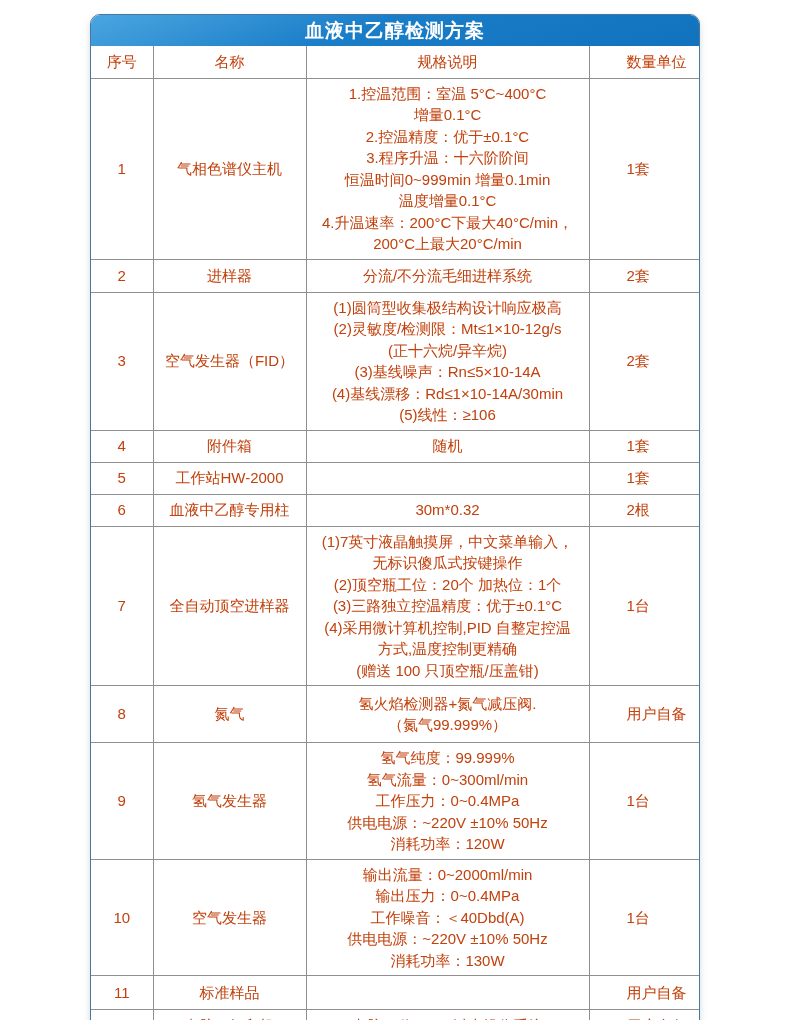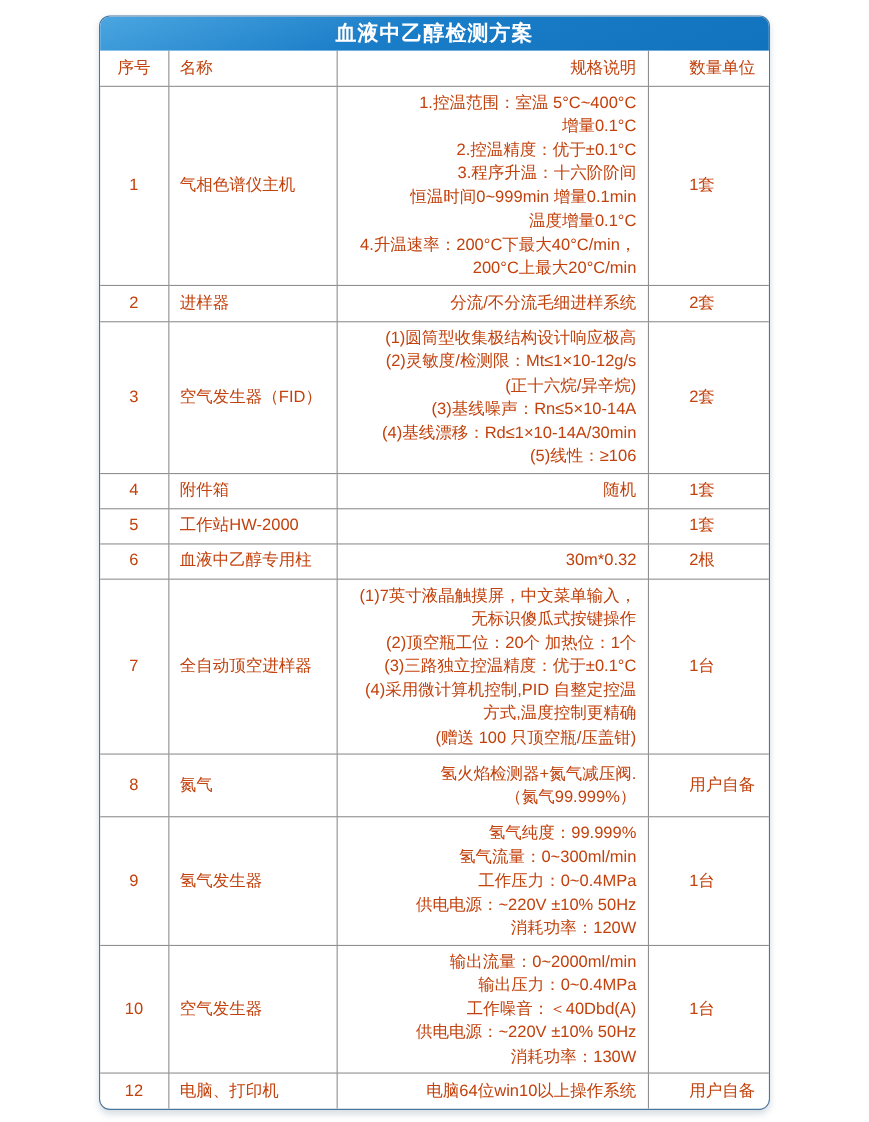--- a/index.html
+++ b/index.html
@@ -52,22 +52,22 @@
     overflow: hidden;
   }
   table.spec th { background: #ffffff; }
   
   table.spec th:first-child, table.spec td:first-child { border-left: none; }
   table.spec th:last-child,  table.spec td:last-child  { border-right: none; padding-left: 37px; }
   table.spec thead th { border-top: none; }
   table.spec tbody tr:last-child td { border-bottom: none; }
 
   .c-no   { text-align: center; }
-  .c-name { text-align: left; }
-  .c-spec { text-align: right; white-space: pre-line; }
+  .c-name { text-align: center; }
+  .c-spec { text-align: center; white-space: pre-line; }
   .c-qty  { text-align: left; }
 
   tr.hrow { height: 32px; }
   tr.r1  { height: 175px; }
   tr.r2  { height: 33px;  }
   tr.r3  { height: 134px; }
   tr.r4  { height: 32px;  }
   tr.r5  { height: 32px;  }
   tr.r6  { height: 32px;  }
   tr.r7  { height: 152px; }
@@ -179,20 +179,26 @@
         <tr class="r10">
           <td class="c-no">10</td>
           <td class="c-name">空气发生器</td>
           <td class="c-spec">输出流量：0~2000ml/min
 输出压力：0~0.4MPa
 工作噪音：＜40Dbd(A)
 供电电源：~220V ±10% 50Hz
 消耗功率：130W</td>
           <td class="c-qty">1台</td>
         </tr>
+        <tr class="r11">
+          <td class="c-no">11</td>
+          <td class="c-name">标准样品</td>
+          <td class="c-spec"></td>
+          <td class="c-qty">用户自备</td>
+        </tr>
         <tr class="r12">
           <td class="c-no">12</td>
           <td class="c-name">电脑、打印机</td>
           <td class="c-spec">电脑64位win10以上操作系统</td>
           <td class="c-qty">用户自备</td>
         </tr>
       </tbody>
     </table>
   </div>
 </div>

